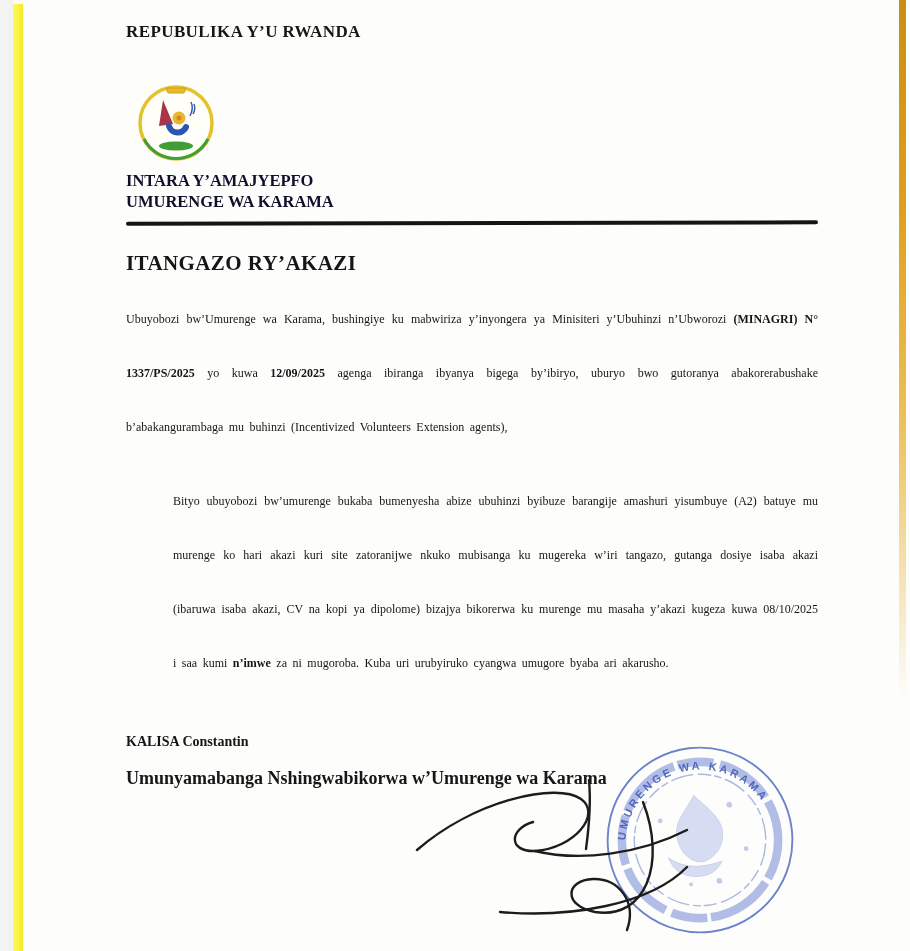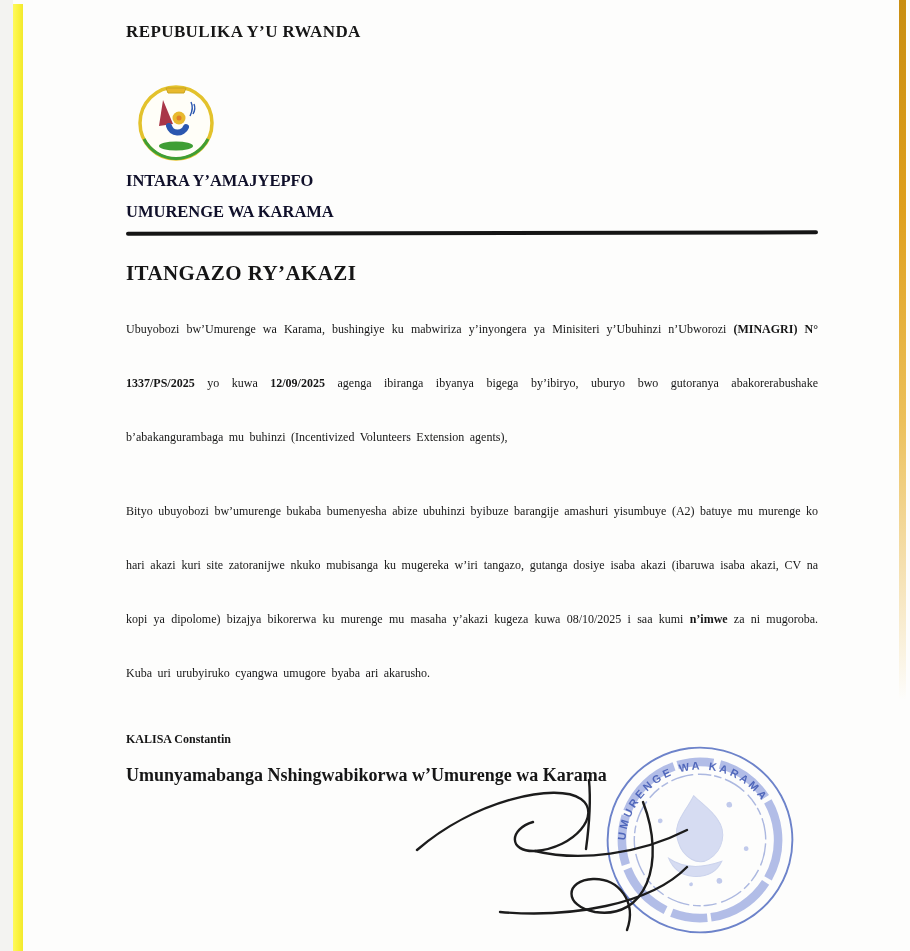--- a/index.html
+++ b/index.html
@@ -24,29 +24,29 @@
   }
   .edge-left{position:absolute;left:0;top:0;width:13px;height:100%;background:#f3f3f1;}
   .strip-yellow{position:absolute;left:13px;top:4px;width:10px;height:947px;
     background:linear-gradient(to right,#fef95e,var(--highlight-yellow) 55%,#f2e92e);}
   .strip-orange{position:absolute;right:4px;top:0;width:7px;height:700px;
     background:linear-gradient(to bottom,#c98e12,var(--highlight-orange) 30%,#ecc05a 60%,rgba(236,192,90,0));}
   .content{position:absolute;left:126px;top:22px;width:692px;}
   .republic{font-weight:bold;font-size:17px;letter-spacing:.4px;margin:0;}
   .emblem{margin-top:42px;margin-left:10px;width:80px;height:80px;}
   .hdr{font-weight:bold;font-size:16.5px;line-height:1.28;margin:0;color:#10102a;}
-  .hdr-province{margin-top:2px;margin-bottom:10px;}
+  .hdr-province{margin-top:2px;}
   .email-line{font-weight:bold;font-size:16.5px;margin-top:3px;color:var(--email-navy);}
   .email-link{color:var(--email-navy);text-decoration:underline;text-decoration-thickness:2px;}
   .rule{height:4px;background:#151515;margin-top:9px;border-radius:2px;transform:rotate(-0.12deg);}
   .doc-title{font-weight:bold;font-size:21px;letter-spacing:.4px;margin-top:26px;}
   .para{font-size:12px;line-height:54px;text-align:justify;word-spacing:2.5px;margin-top:16px;}
-  .para+.para{margin-top:20px;}
+  .para+.para{margin-top:20px;margin-left:47px;}
   .place-date{font-size:18px;margin-top:50px;}
-  .signatory-name{font-weight:bold;font-size:12px;margin-top:32px;font-family:Liberation Serif, serif;}
+  .signatory-name{font-weight:bold;font-size:14px;margin-top:44px;font-family:Liberation Serif, serif;}
   .signatory-title{font-weight:bold;font-size:18px;margin-top:18px;}
   .signature-svg{position:absolute;left:405px;top:772px;width:300px;height:185px;pointer-events:none;}
   .signature-svg path{fill:none;stroke:#1c1c1c;stroke-width:2.4;stroke-linecap:round;}
   .stamp-svg{position:absolute;left:600px;top:740px;width:200px;height:200px;transform:rotate(-7deg);opacity:.92;pointer-events:none;}
   .stamp-outer{fill:none;stroke:var(--stamp-blue);stroke-width:2;opacity:.8;}
   .stamp-ring{fill:none;stroke:var(--stamp-blue-light);stroke-width:9;opacity:.5;}
   .stamp-inner{fill:none;stroke:var(--stamp-blue);stroke-width:1.5;opacity:.45;}
   .stamp-text{font-family:"Liberation Sans","DejaVu Sans",sans-serif;font-size:11.5px;font-weight:bold;
     letter-spacing:3px;fill:#2e49ad;opacity:.85;}
   .stamp-blob{fill:#7189d6;opacity:.3;stroke:#4b66c4;stroke-width:1;}

